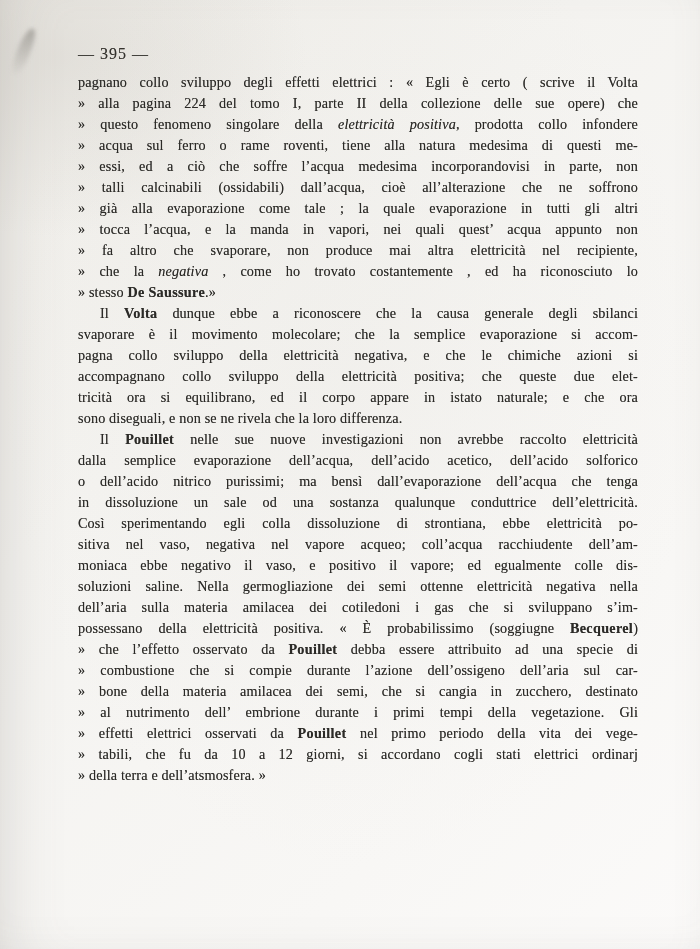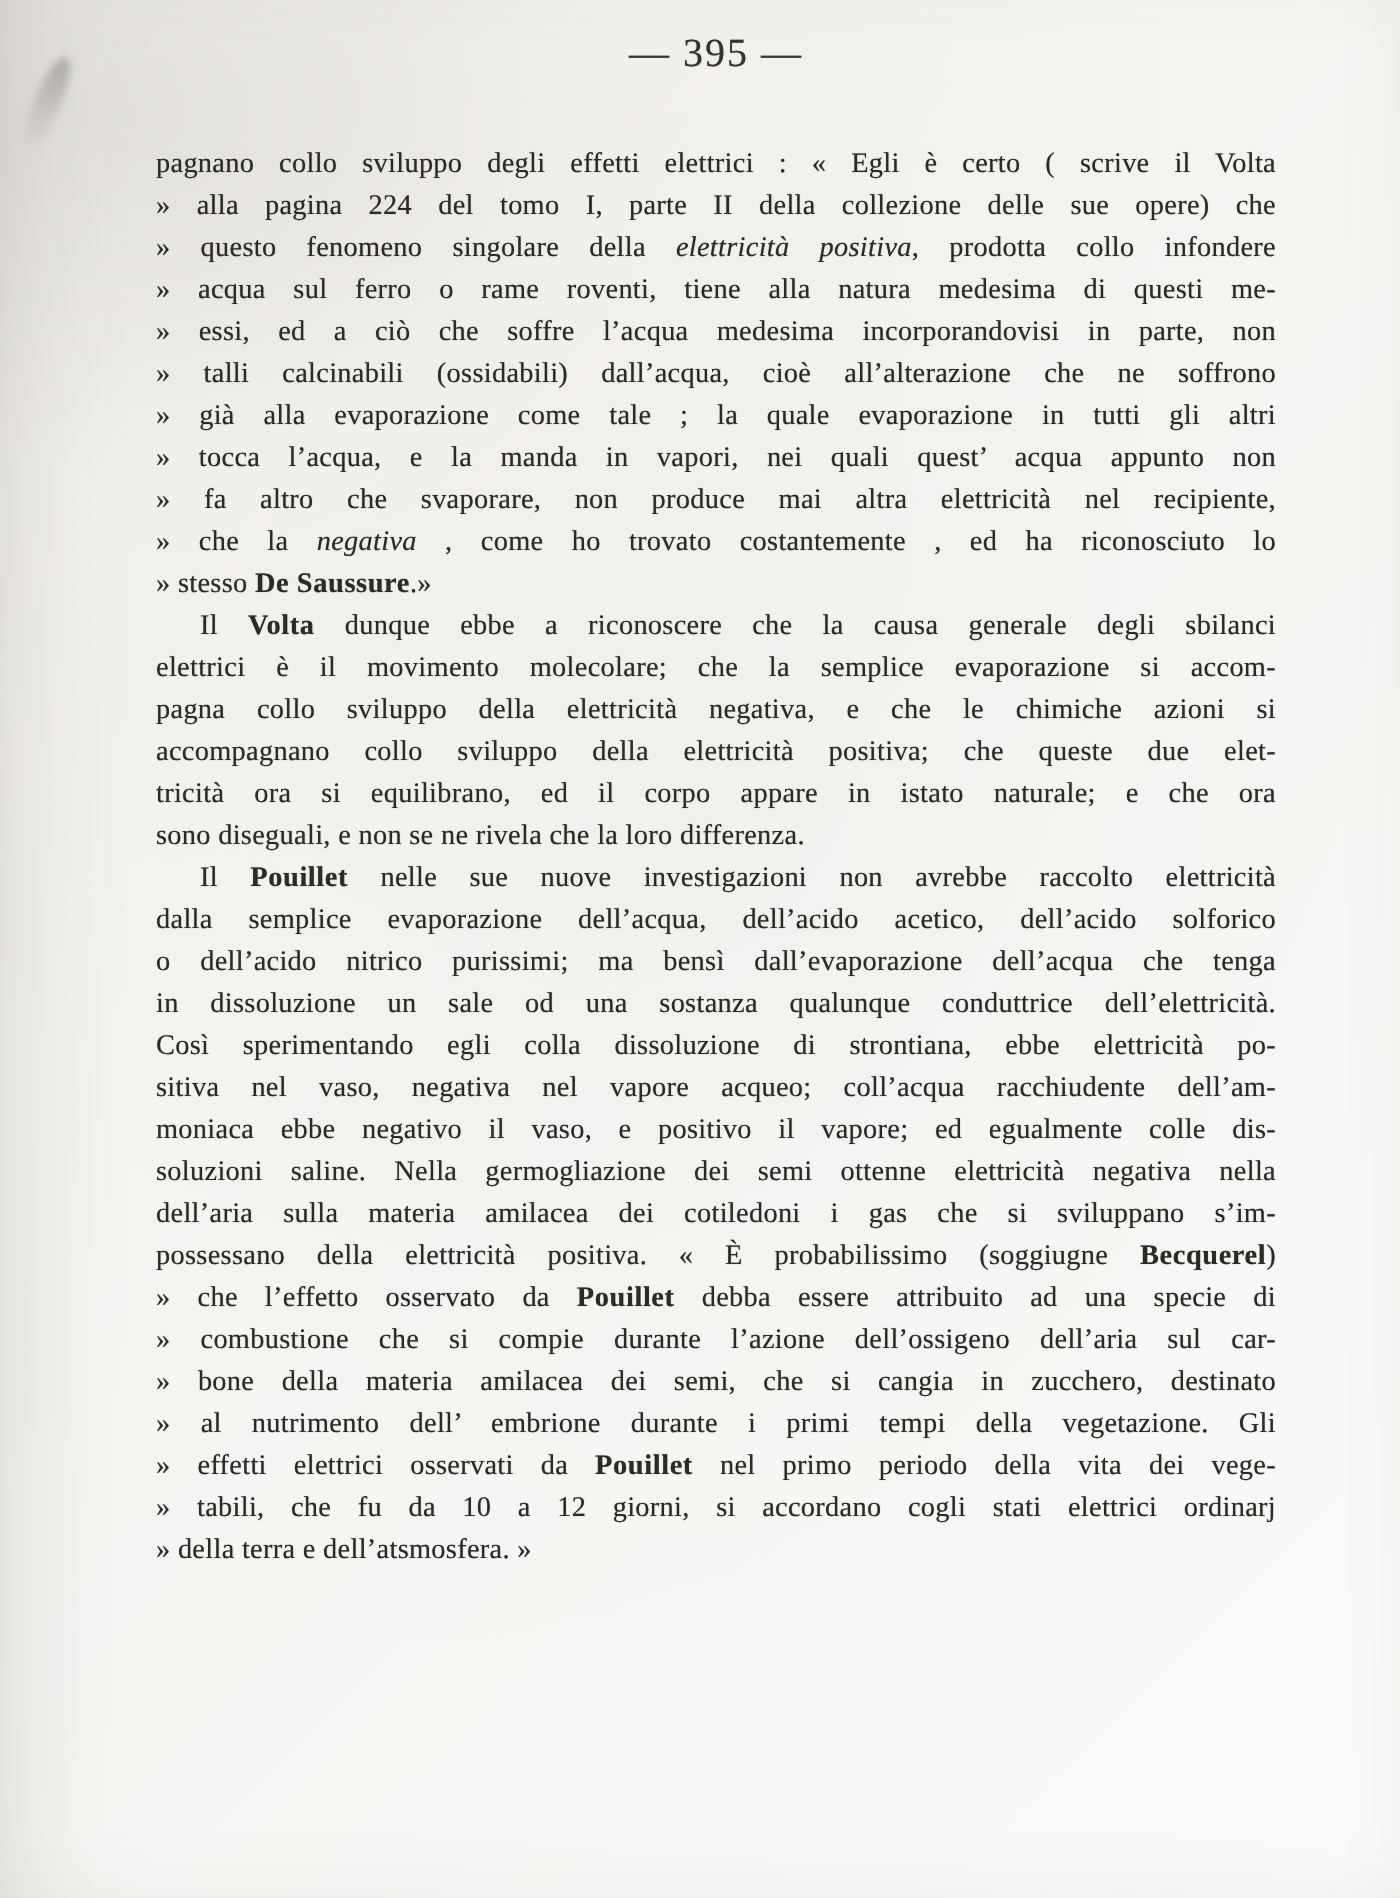--- a/index.html
+++ b/index.html
@@ -33,24 +33,23 @@
     width: 13px;
     height: 50px;
     background: linear-gradient(170deg, rgba(105,102,96,0.45), rgba(140,137,130,0.18) 70%, rgba(140,137,130,0));
     border-radius: 60% 40% 55% 45%;
     transform: rotate(20deg);
     filter: blur(2.2px);
   }
   .folio {
     position: absolute;
     left: 78px;
-    top: 16px;
+    top: 45px;
     width: 560px;
-    text-align: center;
-    font-size: 20px;
+    font-size: 16px;
     letter-spacing: 1px;
     color: #35332f;
     text-shadow: 0 0 0.5px rgba(53,51,47,0.55);
   }
   .text-block {
     position: absolute;
     left: 78px;
     top: 72px;
     width: 560px;
     font-size: 14.2px;
@@ -90,21 +89,21 @@
         <div class="line">» essi, ed a ciò che soffre l’acqua medesima incorporandovisi in parte, non</div>
         <div class="line">» talli calcinabili (ossidabili) dall’acqua, cioè all’alterazione che ne soffrono</div>
         <div class="line">» già alla evaporazione come tale ; la quale evaporazione in tutti gli altri</div>
         <div class="line">» tocca l’acqua, e la manda in vapori, nei quali quest’ acqua appunto non</div>
         <div class="line">» fa altro che svaporare, non produce mai altra elettricità nel recipiente,</div>
         <div class="line">» che la <em>negativa</em> , come ho trovato costantemente , ed ha riconosciuto lo</div>
         <div class="line last">» stesso <strong>De Saussure</strong>.»</div>
       </div>
     <div class="para">
         <div class="line indent">Il <strong>Volta</strong> dunque ebbe a riconoscere che la causa generale degli sbilanci</div>
-        <div class="line">elettrici è il movimento molecolare; che la semplice evaporazione si accom-</div>
+        <div class="line">svaporare è il movimento molecolare; che la semplice evaporazione si accom-</div>
         <div class="line">pagna collo sviluppo della elettricità negativa, e che le chimiche azioni si</div>
         <div class="line">accompagnano collo sviluppo della elettricità positiva; che queste due elet-</div>
         <div class="line">tricità ora si equilibrano, ed il corpo appare in istato naturale; e che ora</div>
         <div class="line last">sono diseguali, e non se ne rivela che la loro differenza.</div>
       </div>
     <div class="para">
         <div class="line indent">Il <strong>Pouillet</strong> nelle sue nuove investigazioni non avrebbe raccolto elettricità</div>
         <div class="line">dalla semplice evaporazione dell’acqua, dell’acido acetico, dell’acido solforico</div>
         <div class="line">o dell’acido nitrico purissimi; ma bensì dall’evaporazione dell’acqua che tenga</div>
         <div class="line">in dissoluzione un sale od una sostanza qualunque conduttrice dell’elettricità.</div>

